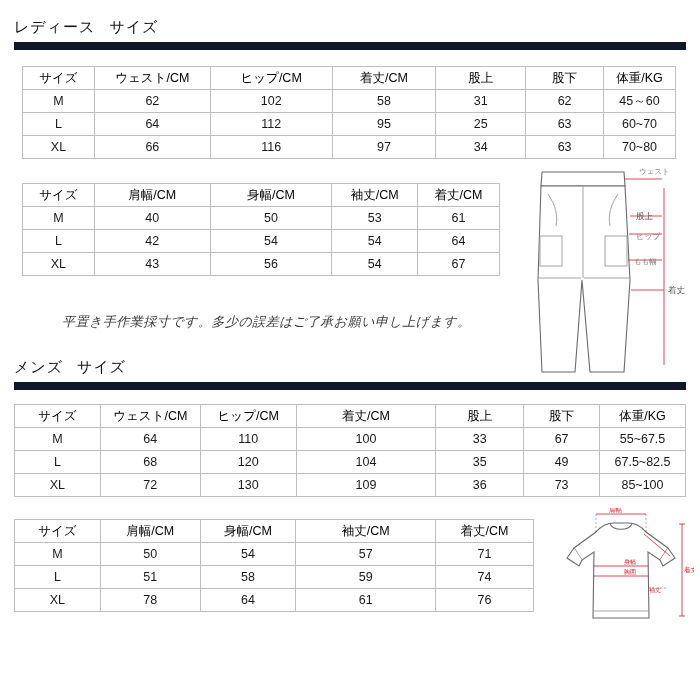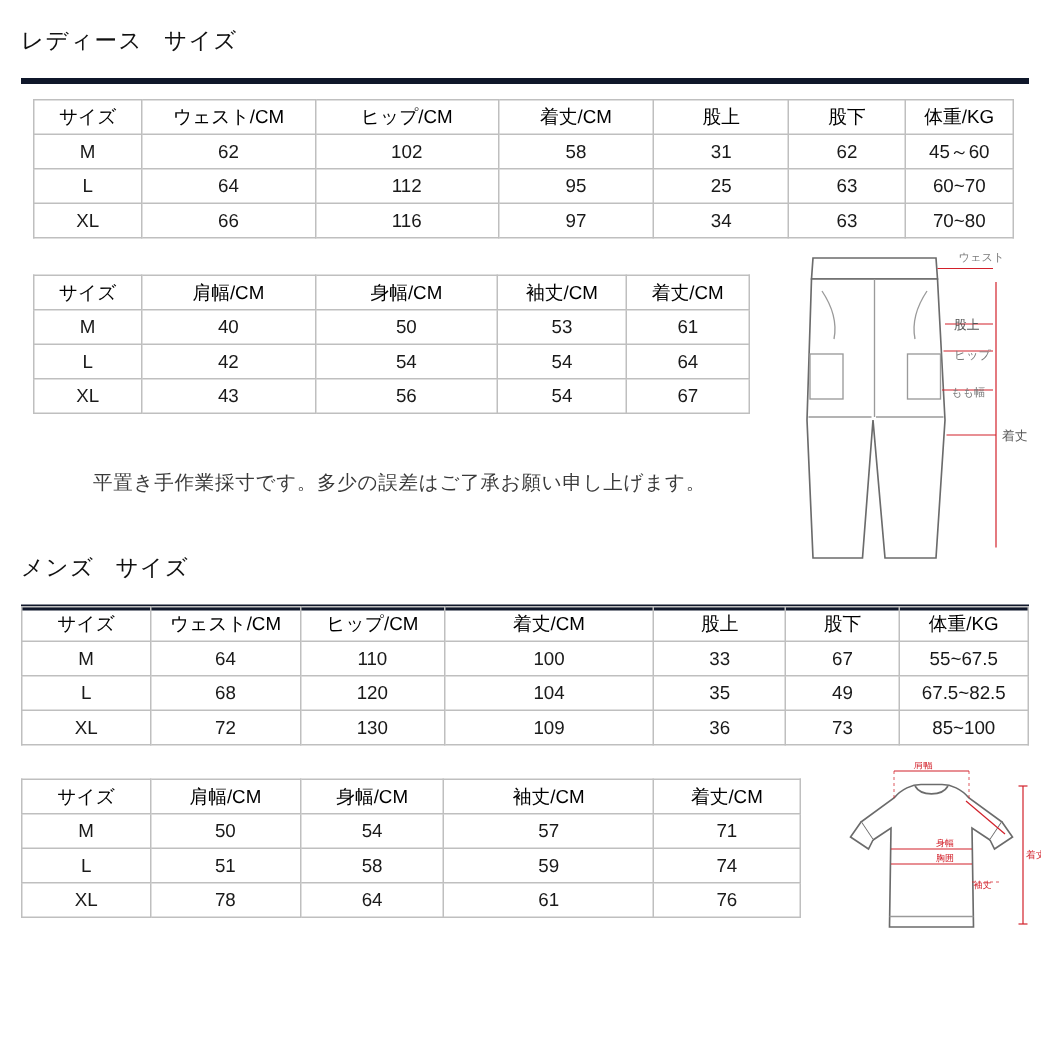--- a/index.html
+++ b/index.html
@@ -15,27 +15,27 @@
     width: 700px; height: 700px;
     overflow: hidden;
   }
   
   .section-head {
     position: absolute;
     left: 14px;
     font-size: 15px;
     letter-spacing: 1px;
     color: #111;
-    padding-bottom: 15px;
+    padding-bottom: 5px;
     width: 672px;
-    border-bottom: 4px solid #0f172a;
+    border-bottom: 8px solid #0f172a;
   }
   .section-head .sp { display: inline-block; width: 14px; }
   #head-ladies { top: 18px; }
-  #head-mens   { top: 369px; }
+  #head-mens   { top: 358px; }
 
   
   table.size {
     position: absolute;
     border-collapse: collapse;
     font-size: 12.5px;
     color: #1a1a1a;
   }
   table.size td, table.size th {
     border: 1px solid #bfbfbf;
@@ -85,20 +85,21 @@
   #tbl-mens-top col.c3 { width: 140px; }
   #tbl-mens-top col.c4 { width: 98px; }
 
   
   #note {
     position: absolute;
     left: 62px; top: 313px;
     font-size: 13px;
     color: #3a3a3a;
     letter-spacing: 0.5px;
+    font-style: italic;
   }
 
   
   .illus { position: absolute; }
   #illus-pants { left: 512px; top: 160px; }
   #illus-shirt { left: 548px; top: 508px; }
 
   .illus text { font-family: "Liberation Sans", "DejaVu Sans", sans-serif; }
 </style>
 </head>

